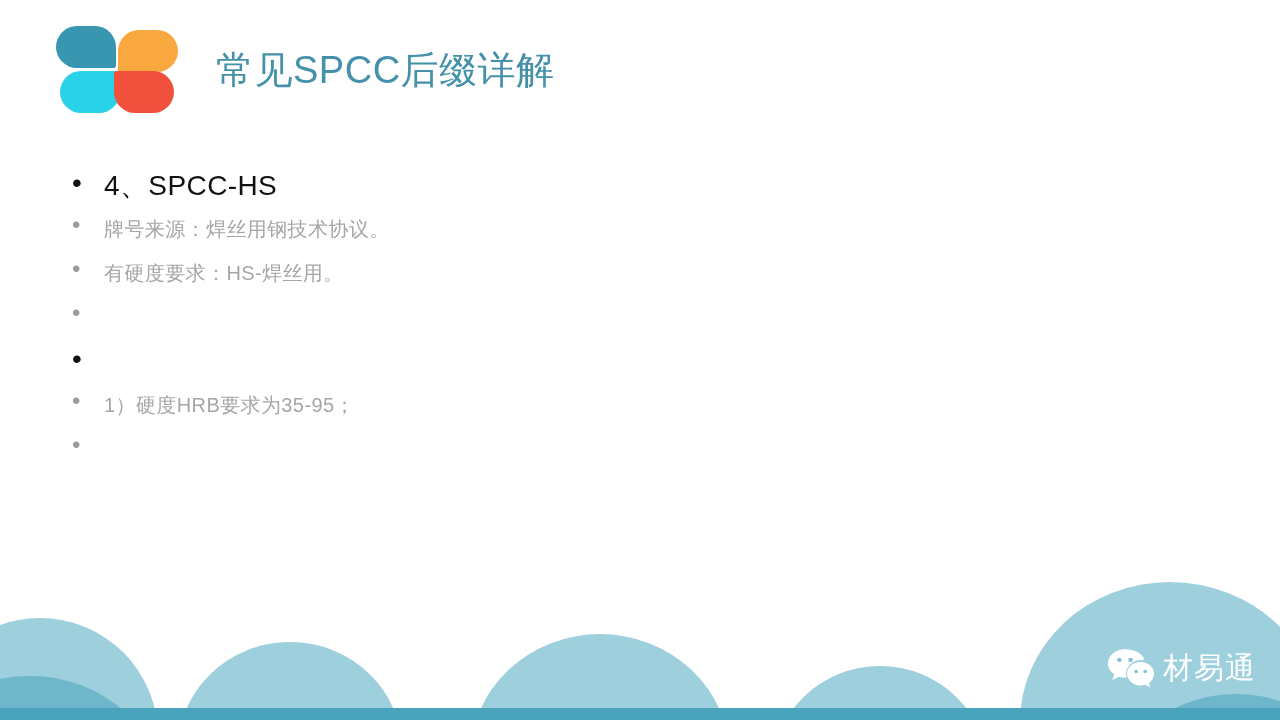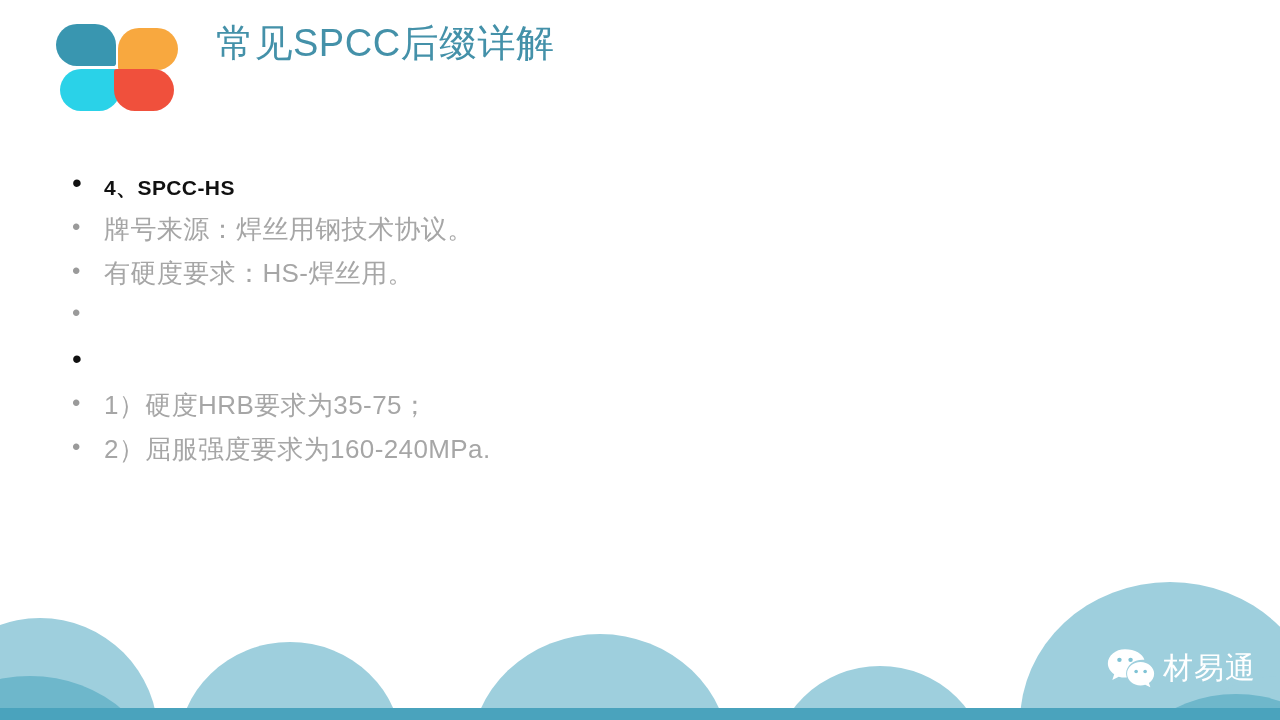--- a/index.html
+++ b/index.html
@@ -17,20 +17,21 @@
     background: #ffffff;
     overflow: hidden;
   }
 
   
   #header {
     position: absolute;
     left: 56px;
     top: 24px;
     display: flex;
+    align-items: center;
     height: 92px;
   }
   #logo {
     position: relative;
     width: 124px;
     height: 88px;
     flex: 0 0 auto;
   }
   .petal {
     position: absolute;
@@ -86,30 +87,30 @@
     color: #9a9a9a;
     text-align: left;
     position: relative;
     top: -3px;
   }
   .bullet-row.em .bullet-dot {
     color: #111111;
     font-size: 28px;
   }
   .bullet-text {
-    font-size: 26px;
+    font-size: 20px;
     line-height: 1;
     color: #a6a6a6;
     white-space: nowrap;
     letter-spacing: 0.4px;
   }
   .bullet-row.em .bullet-text {
     color: #111111;
-    font-weight: bold;
-    font-size: 21px;
+    font-weight: normal;
+    font-size: 28px;
   }
 
   
   #waves {
     position: absolute;
     left: 0;
     bottom: 0;
     width: 1280px;
     height: 180px;
   }
@@ -176,26 +177,25 @@
     <div class="bullet-row">
       <span class="bullet-dot">•</span>
     </div>
 
     <div class="bullet-row em">
       <span class="bullet-dot">•</span>
     </div>
 
     <div class="bullet-row">
       <span class="bullet-dot">•</span>
-      <span class="bullet-text">1）硬度HRB要求为35-75；</span>
-    </div>
-
-    <div class="bullet-row">
-      <span class="bullet-dot">•</span>
-      <span class="bullet-text">2）屈服强度要求为160-240MPa.</span>
+      <span class="bullet-text">1）硬度HRB要求为35-95；</span>
+    </div>
+
+    <div class="bullet-row">
+      <span class="bullet-dot">•</span>
     </div>
 
   </div>
 
   <div id="waves">
     <svg width="1280" height="180" viewBox="0 0 1280 180" xmlns="http://www.w3.org/2000/svg">
 
       <g fill="#9ecfdd">
         <ellipse cx="40" cy="196" r="115" rx="118" ry="118"></ellipse>
         <ellipse cx="290" cy="210" r="110" rx="112" ry="108"></ellipse>

